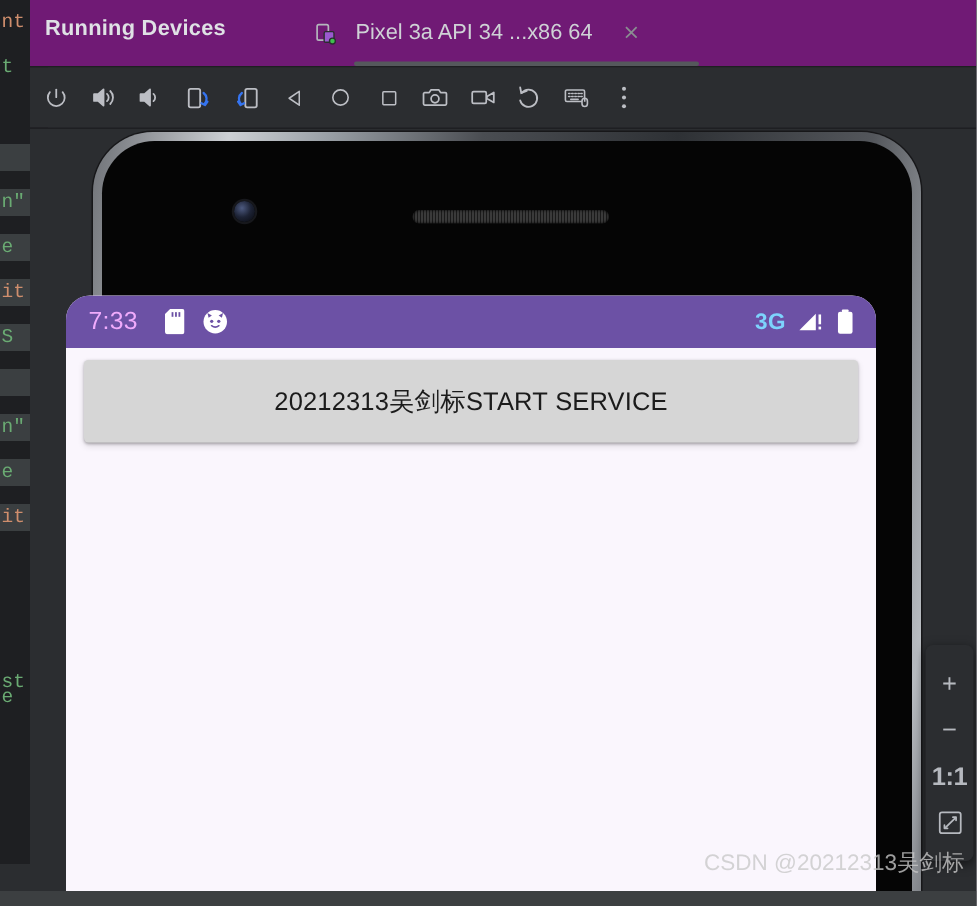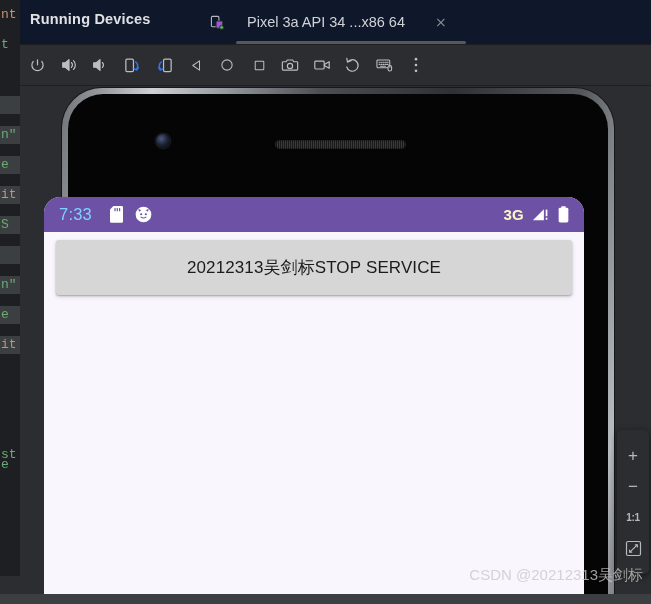--- a/index.html
+++ b/index.html
@@ -23,29 +23,29 @@
     color:#6aab73;padding-left:1px;box-sizing:border-box;
   }
   .code-line.sel{background:#3b3f41;}
   .code-line.k{color:#cf8e6d;}
   .code-line.s{color:#6aab73;}
   .code-line.w{color:#bcbec4;}
 
   
   .header{
     position:absolute;left:20px;top:0;width:631px;height:44px;
-    background:#0f172a;z-index:3;
+    background:#701a75;z-index:3;
   }
   .header-title{
     position:absolute;left:10px;top:11px;
     font-size:14.5px;color:#dfe1e5;font-weight:bold;letter-spacing:.2px;
   }
   .tab{
     position:absolute;left:182px;top:4px;height:36px;
-    display:flex;align-items:center;gap:22px;padding:0 8px;
+    display:flex;align-items:center;gap:12px;padding:0 8px;
     cursor:default;
   }
   .tab-icon{width:15px;height:15px;position:relative;flex:0 0 auto;}
   .tab-label{font-size:14.5px;color:#cfd2d6;white-space:nowrap;}
   .tab-close{
     font-size:14px;color:#8a8d91;margin-left:8px;line-height:1;
     font-family:"DejaVu Sans",sans-serif;
   }
   .tab-underline{
     position:absolute;left:236px;top:41px;width:230px;height:3px;
@@ -100,24 +100,24 @@
 
   
   .screen{
     position:absolute;left:24px;top:111px;width:540px;height:407px;
     background:#faf6fd;border-radius:16px 16px 0 0;overflow:hidden;
   }
   .statusbar{
     position:relative;height:35px;background:#6c51a5;
     display:flex;align-items:center;padding:0 15px;box-sizing:border-box;
   }
-  .sb-time{color:#7dd3fc;font-size:16.5px;letter-spacing:.2px;text-align:center;}
+  .sb-time{color:#f0abfc;font-size:16.5px;letter-spacing:.2px;text-align:center;}
   .sb-left-icons{display:flex;align-items:center;gap:12px;margin-left:18px;}
   .sb-right{margin-left:auto;display:flex;align-items:center;gap:8px;}
-  .sb-3g{color:#fef9c3;font-size:15px;font-weight:bold;letter-spacing:.3px;}
+  .sb-3g{color:#7dd3fc;font-size:15px;font-weight:bold;letter-spacing:.3px;}
 
   .btn-list{padding:8px 12px 0 12px;}
   .app-button{
     height:55px;background:#d6d6d6;border-radius:3px;
     display:flex;align-items:center;justify-content:center;
     margin-bottom:12px;
     box-shadow:0 1px 2px rgba(0,0,0,.28),0 2px 5px rgba(0,0,0,.12);
     cursor:default;
   }
   .app-button span{
@@ -130,21 +130,21 @@
     position:absolute;right:2px;top:344px;width:32px;
     background:#2b2d30;border-radius:5px;
     box-shadow:0 2px 7px rgba(0,0,0,.55);
     display:flex;flex-direction:column;align-items:center;
     padding:10px 0 10px 0;z-index:6;
   }
   .zp-item{
     width:32px;height:31px;display:flex;align-items:center;justify-content:center;
     color:#b6b9bf;font-size:17px;
   }
-  .zp-item.ratio{font-size:10px;font-weight:bold;letter-spacing:-.3px;}
+  .zp-item.ratio{font-size:17px;font-weight:bold;letter-spacing:-.3px;}
 
   
   .watermark{
     position:absolute;left:0;top:480px;width:631px;height:30px;
     text-align:right;padding-right:8px;box-sizing:border-box;
     color:#c9c9c9;opacity:.78;font-size:15px;z-index:7;pointer-events:none;
     white-space:nowrap;
   }
   .bottom-bar{
     position:absolute;left:0;top:594px;width:651px;height:10px;background:#3c3f41;z-index:8;
@@ -344,21 +344,21 @@
             <svg width="11" height="17" viewBox="0 0 12 18">
               <rect x="3.6" y="0" width="4.8" height="2.1" rx="0.6" fill="#fff"></rect>
               <rect x="0.7" y="1.7" width="10.6" height="16" rx="1.6" fill="#fff"></rect>
             </svg>
           </span>
         </span>
       </div>
 
       <div class="btn-list">
         <div class="app-button">
-          <span>20212313吴剑标STOP&nbsp;SERVICE</span>
+          <span>20212313吴剑标START&nbsp;SERVICE</span>
         </div>
       </div>
     </div>
 
     <div class="zoom-panel">
       <div class="zp-item">+</div>
       <div class="zp-item">−</div>
       <div class="zp-item ratio">1:1</div>
       <div class="zp-item">
         <svg width="17" height="17" viewBox="0 0 18 18" fill="none" stroke="#b6b9bf" stroke-width="1.25" stroke-linecap="round" stroke-linejoin="round">

